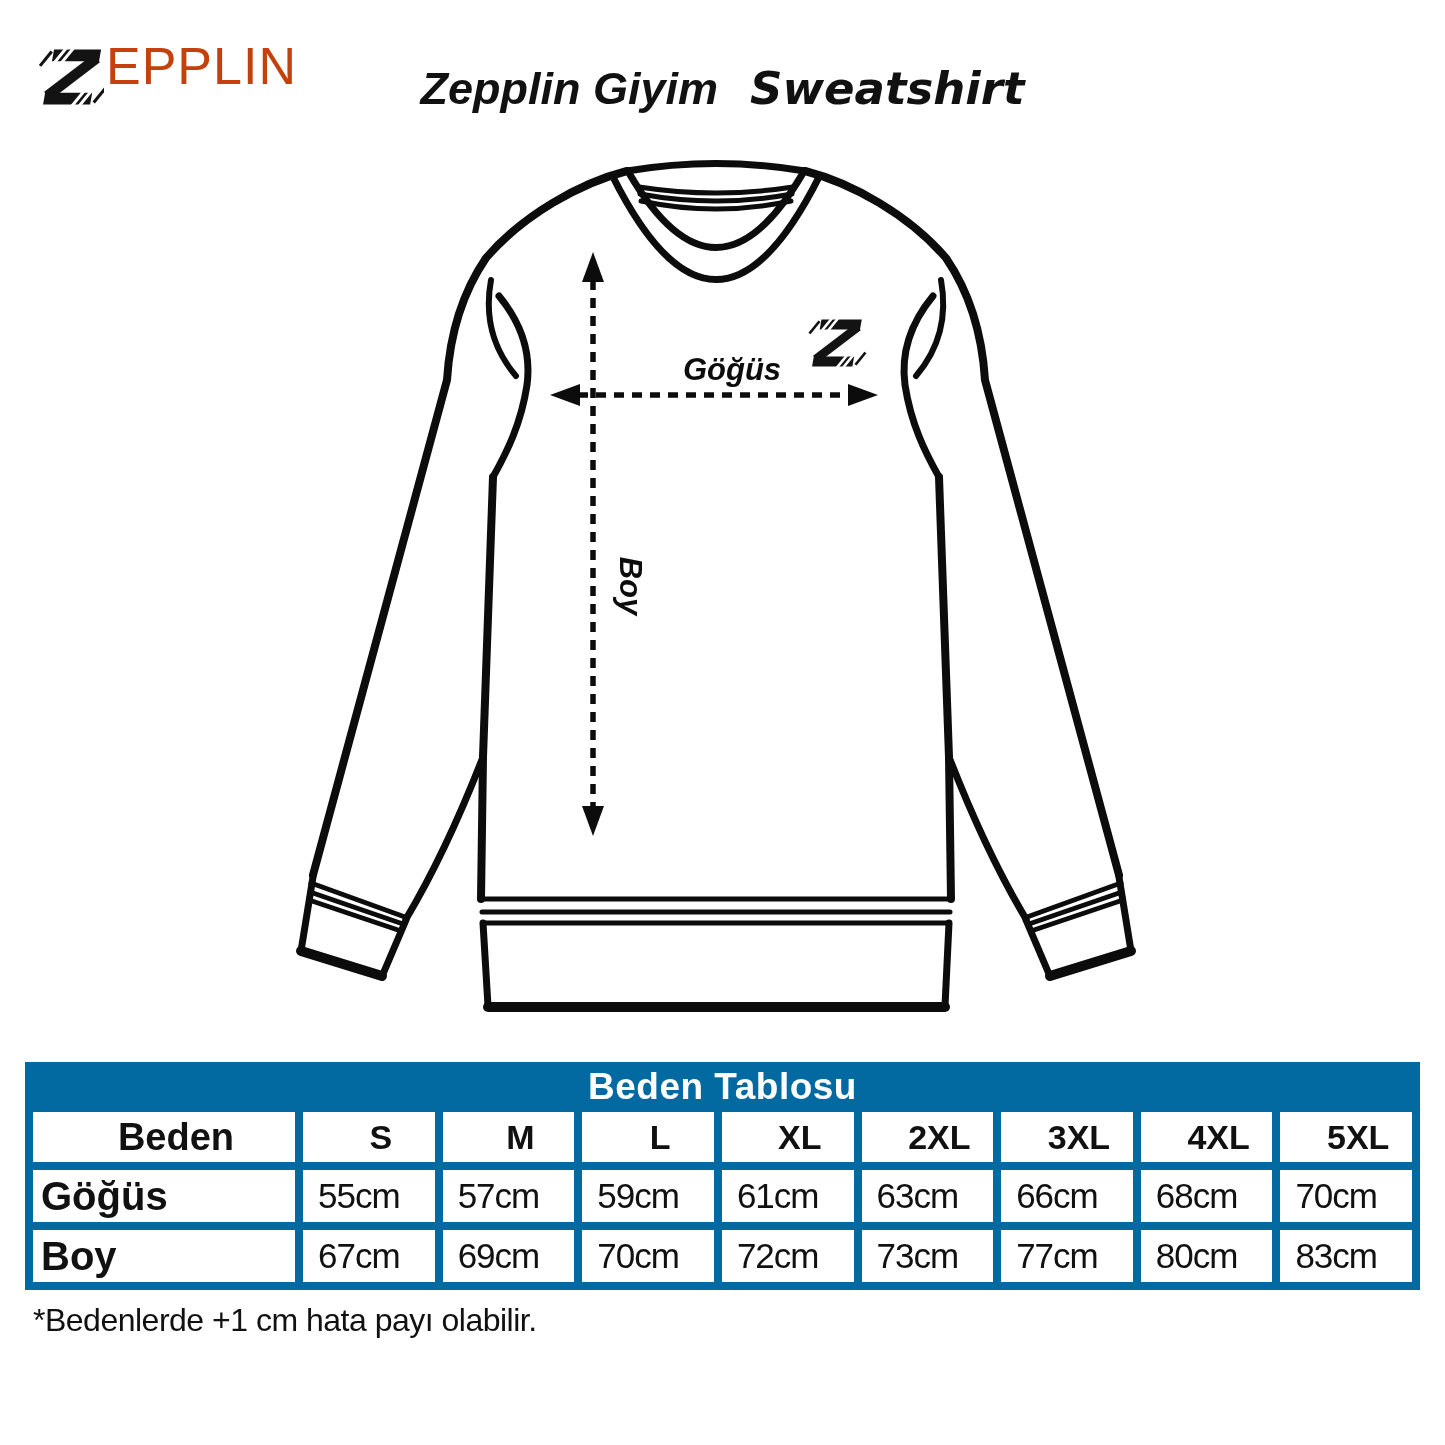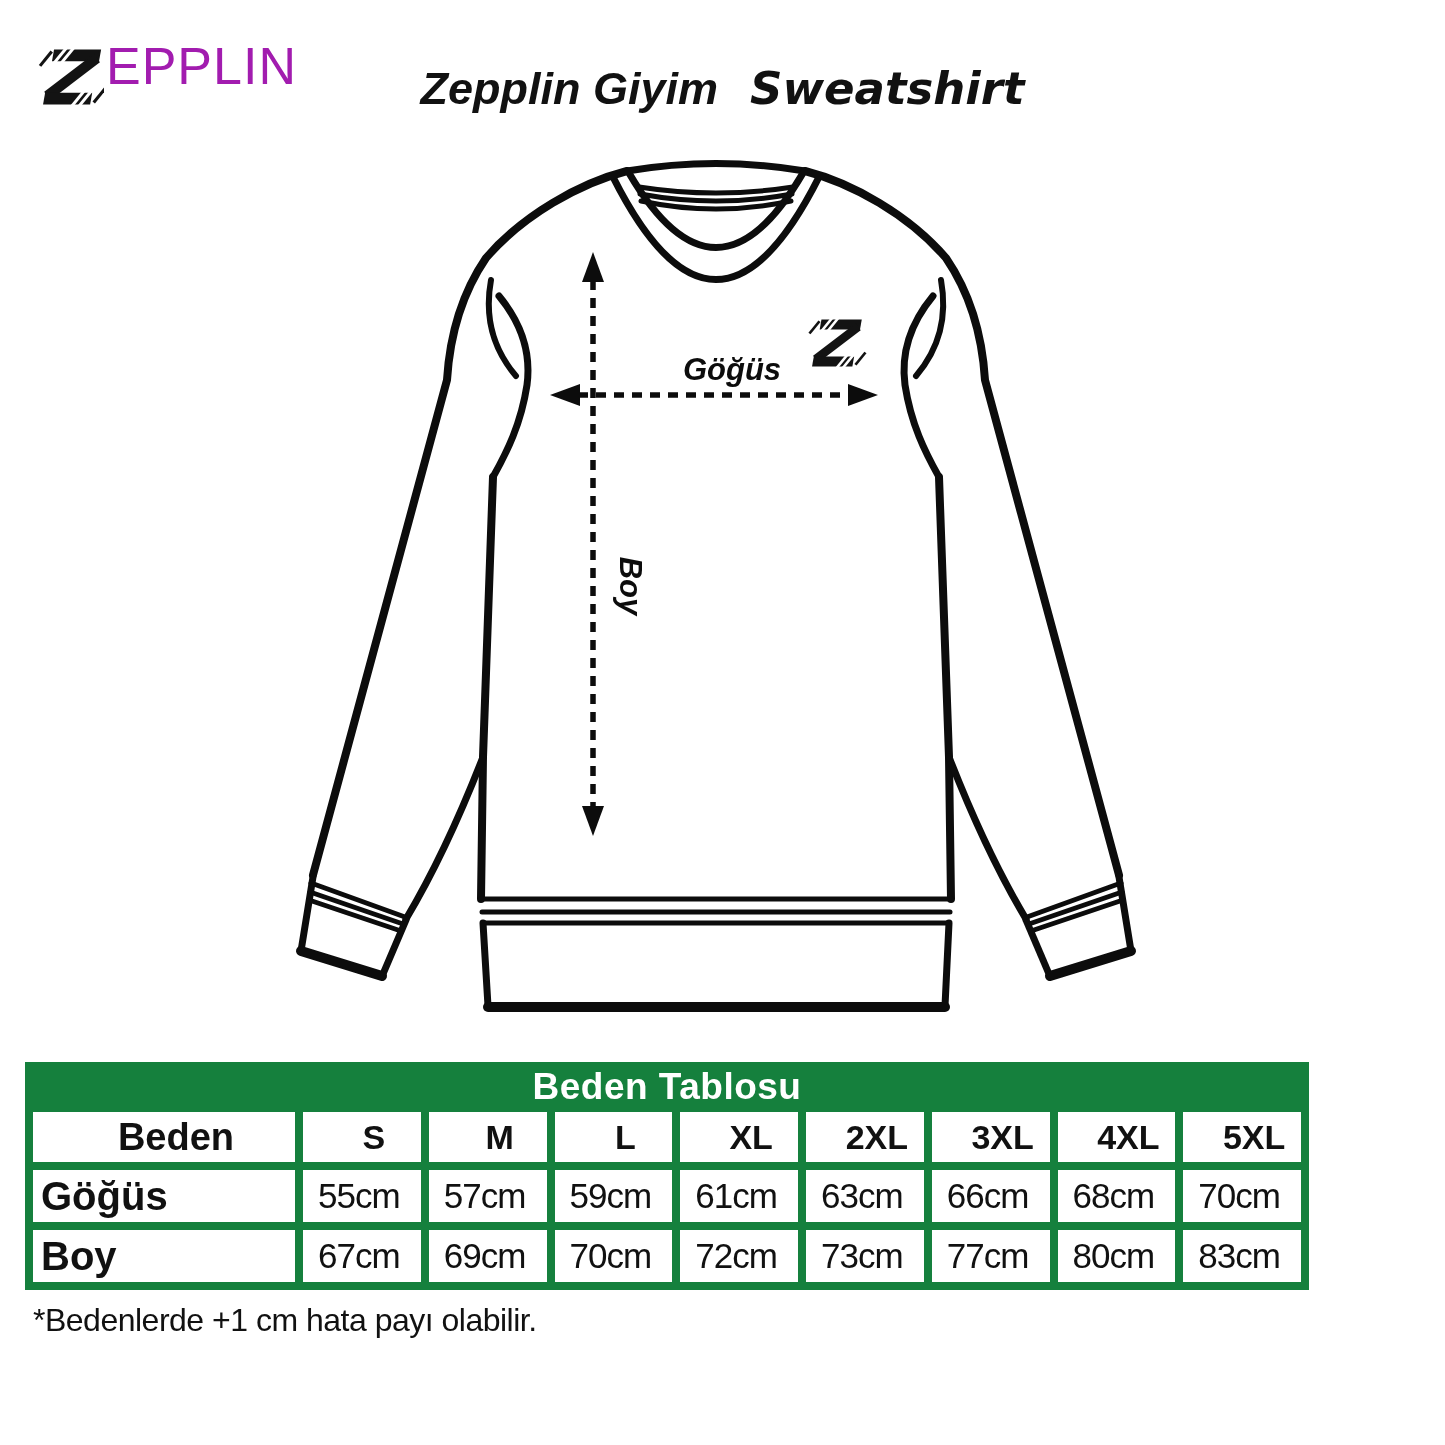--- a/index.html
+++ b/index.html
@@ -11,36 +11,36 @@
     overflow:hidden;
   }
   
   .brand{
     position:absolute;left:36px;top:40px;
     display:flex;align-items:flex-end;gap:2px;
   }
   .brand .zmark{width:68px;height:66px;}
   .brand .wordmark{
     font-size:52px;font-weight:400;letter-spacing:1px;
-    line-height:1;margin-bottom:18px;color:#a21caf;
+    line-height:1;margin-bottom:18px;color:#c2410c;
   }
   
   .title{
     position:absolute;left:0;top:62px;width:100%;
     text-align:center;font-style:italic;font-size:45px;
     white-space:nowrap;
   }
   .title .t-reg{font-weight:700;margin-right:32px;}
   .title .t-bold{font-family:"DejaVu Sans","Liberation Sans",sans-serif;font-weight:800;}
   
   .shirt{position:absolute;left:280px;top:150px;width:880px;height:880px;}
   
   .size-table{
-    position:absolute;left:25px;top:1062px;width:1284px;
-    background:#15803d;box-sizing:border-box;
+    position:absolute;left:25px;top:1062px;width:1395px;
+    background:#0369a1;box-sizing:border-box;
   }
   .size-table .bar{
     height:50px;display:flex;align-items:center;justify-content:center;
     color:#fff;font-weight:700;font-size:37px;letter-spacing:.5px;
   }
   .size-table .grid{
     display:grid;
     grid-template-columns:262px repeat(8,1fr);
     grid-template-rows:50px 52px 52px;
     gap:8px;

